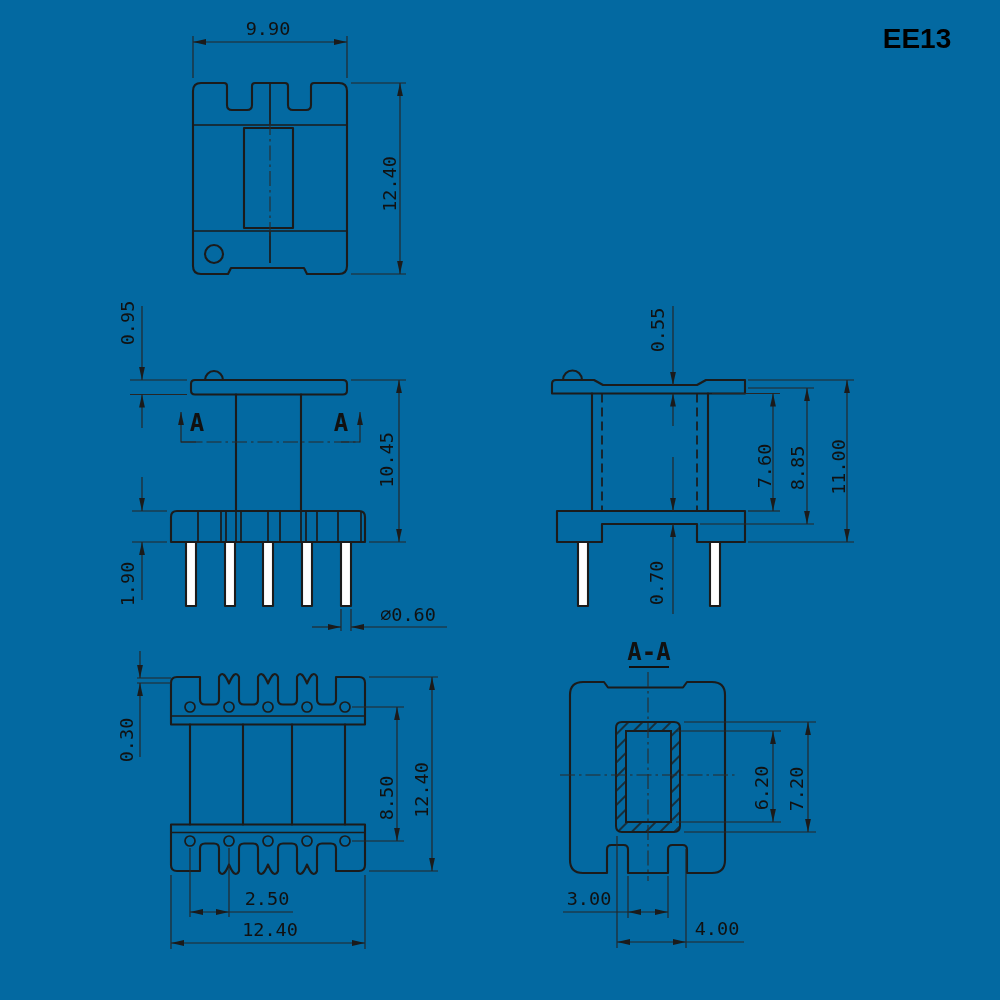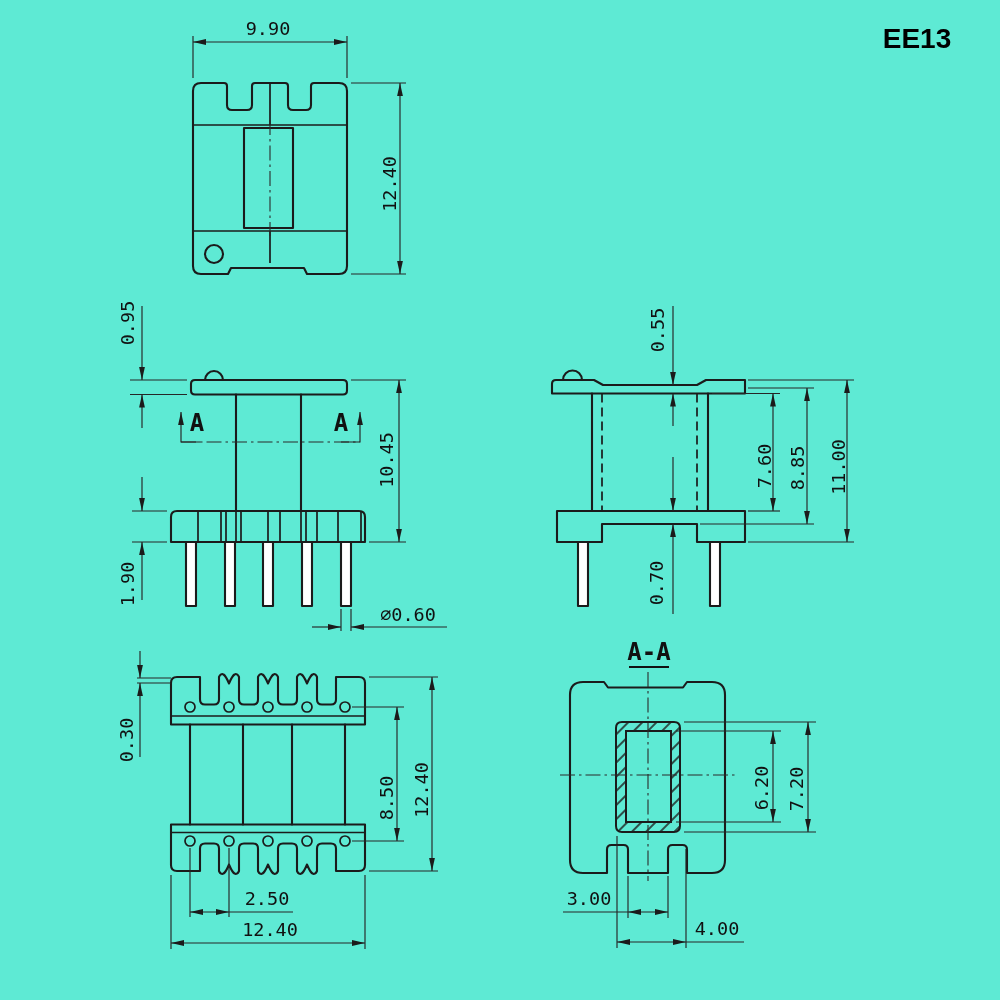--- a/index.html
+++ b/index.html
@@ -1,16 +1,16 @@
 <!DOCTYPE html>
 <html><head>
 <meta charset="utf-8">
 <style>
   html,body{margin:0;padding:0;background:#ffffff;}
-  .stage{width:1000px;height:1000px;background:#5eead4;position:relative;overflow:hidden;}
+  .stage{width:1000px;height:1000px;background:#0369a1;position:relative;overflow:hidden;}
   svg{display:block;}
   .o    {stroke:#1b1b1b;stroke-width:2.1;fill:none;stroke-linejoin:round;stroke-linecap:round;}
   .oth  {stroke:#1b1b1b;stroke-width:1.7;fill:none;}
   .ow   {stroke:#1b1b1b;stroke-width:2.1;fill:#ffffff;stroke-linejoin:round;}
   .hid  {stroke:#1b1b1b;stroke-width:1.7;fill:none;stroke-dasharray:9 5;}
   .cl   {stroke:#2a2a2a;stroke-width:1.1;fill:none;stroke-dasharray:15 4 2.5 4;}
   .d    {stroke:#262626;stroke-width:1.15;fill:none;}
   .hatchwall{stroke:#1b1b1b;stroke-width:2;}
   text.dim{font-family:"DejaVu Sans Mono",monospace;font-size:18.5px;fill:#111;}
   text.lbl{font-family:"DejaVu Sans Mono",monospace;font-size:24px;font-weight:bold;fill:#111;}

